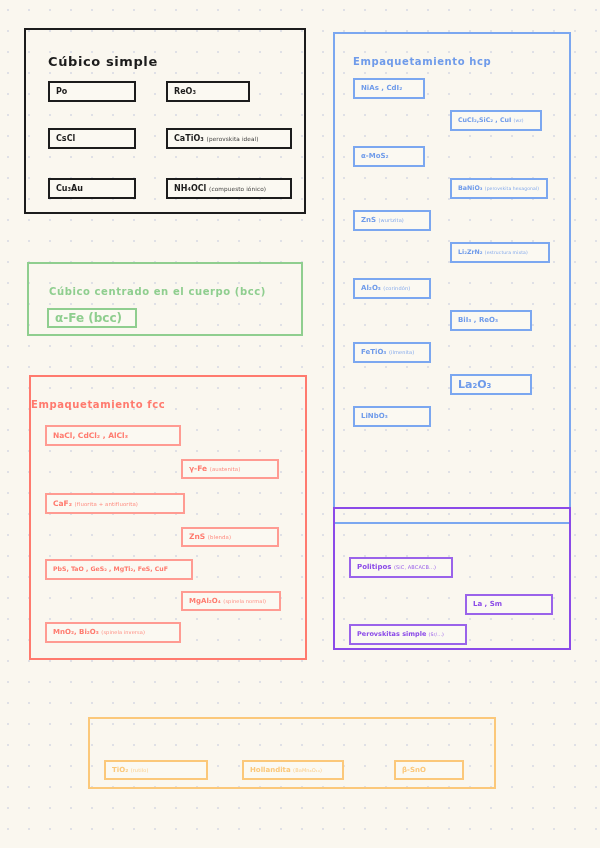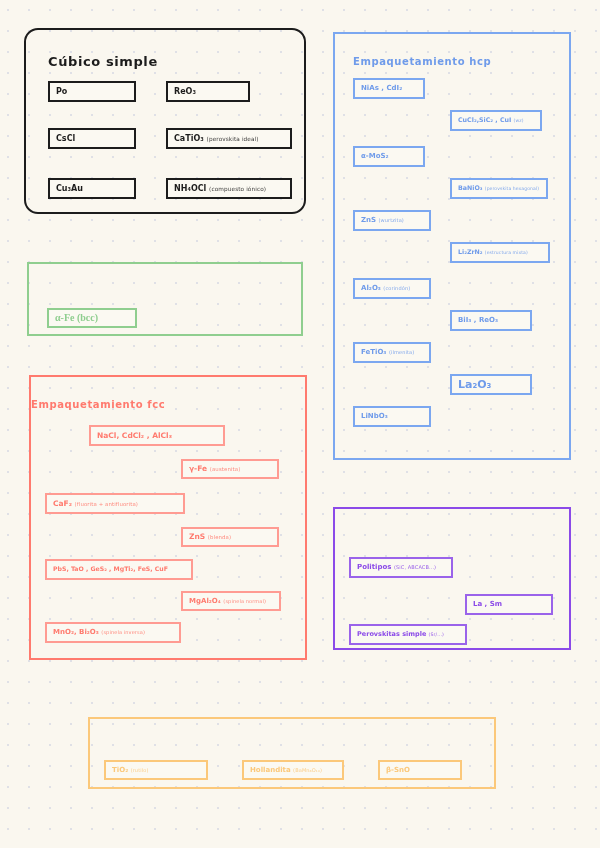--- a/index.html
+++ b/index.html
@@ -54,21 +54,21 @@
     font-weight: 600;
     line-height: 1;
   }
   .node-label .note {
     font-weight: 400;
     font-size: 0.72em;
     opacity: 0.88;
     letter-spacing: 0.1px;
   }
   
-  .g-black { border-color: #1c1c1c; border-width: 2.6px; border-radius: 14px; }
+  .g-black { border-color: #1c1c1c; border-width: 2.6px; }
   .t-black { color: #1c1c1c; }
   .n-black { border-color: #1c1c1c; border-width: 2.2px; }
 
   .g-green { border-color: #8fce8f; border-width: 2.2px; }
   .t-green { color: #8fce8f; }
   .n-green { border-color: #8fce8f; border-width: 2px; }
 
   .g-red   { border-color: #ff7a6e; border-width: 2.2px; }
   .t-red   { color: #ff7a6e; }
   .n-red   { border-color: #ff9b92; border-width: 2px; }
@@ -105,27 +105,28 @@
         <div class="node-label t-black" style="font-size: 8px;"><span>CaTiO₃</span> <span class="note">(perovskita ideal)</span></div>
       </div>
       <div class="node n-black" style="left: 22px; top: 148px; width: 88px; height: 21px;">
         <div class="node-label t-black" style="font-size: 8px;"><span>Cu₃Au</span></div>
       </div>
       <div class="node n-black" style="left: 140px; top: 148px; width: 126px; height: 21px;">
         <div class="node-label t-black" style="font-size: 8px;"><span>NH₄OCl</span> <span class="note">(compuesto iónico)</span></div>
       </div>
     </div>
     <div class="group g-green" style="left: 27px; top: 262px; width: 276px; height: 74px;">
+      <div class="group-title t-green" style="left: 20px; top: 22px; font-size: 10px;">Cúbico  centrado  en  el  cuerpo  (bcc)</div>
       <div class="node n-green" style="left: 18px; top: 44px; width: 90px; height: 20px;">
-        <div class="node-label t-green" style="font-size: 10px; font-family: Liberation Serif, serif;"><span>α-Fe  (bcc)</span></div>
+        <div class="node-label t-green" style="font-size: 12px;"><span>α-Fe  (bcc)</span></div>
       </div>
     </div>
     <div class="group g-red" style="left: 29px; top: 375px; width: 278px; height: 285px;">
       <div class="group-title t-red" style="left: 0; top: 22px; font-size: 10px;">Empaquetamiento    fcc</div>
-      <div class="node n-red" style="left: 14px; top: 48px; width: 136px; height: 21px; margin-left: 44px;">
+      <div class="node n-red" style="left: 14px; top: 48px; width: 136px; height: 21px;">
         <div class="node-label t-red" style="font-size: 7.5px;"><span>NaCl, CdCl₂ , AlCl₃</span></div>
       </div>
       <div class="node n-red" style="left: 150px; top: 82px; width: 98px; height: 20px;">
         <div class="node-label t-red" style="font-size: 7.5px;"><span>γ-Fe</span> <span class="note">(austenita)</span></div>
       </div>
       <div class="node n-red" style="left: 14px; top: 116px; width: 140px; height: 21px;">
         <div class="node-label t-red" style="font-size: 7.5px;"><span>CaF₂</span> <span class="note">(fluorita + antifluorita)</span></div>
       </div>
       <div class="node n-red" style="left: 150px; top: 150px; width: 98px; height: 20px;">
         <div class="node-label t-red" style="font-size: 7.5px;"><span>ZnS</span> <span class="note">(blenda)</span></div>
@@ -133,21 +134,21 @@
       <div class="node n-red" style="left: 14px; top: 182px; width: 148px; height: 21px;">
         <div class="node-label t-red" style="font-size: 6.2px;"><span>PbS, TaO , GeS₂ , MgTi₂, FeS, CuF</span></div>
       </div>
       <div class="node n-red" style="left: 150px; top: 214px; width: 100px; height: 20px;">
         <div class="node-label t-red" style="font-size: 7px;"><span>MgAl₂O₄</span> <span class="note">(spinela normal)</span></div>
       </div>
       <div class="node n-red" style="left: 14px; top: 245px; width: 136px; height: 21px;">
         <div class="node-label t-red" style="font-size: 7px;"><span>MnO₂, Bi₂O₃</span> <span class="note">(spinela  inversa)</span></div>
       </div>
     </div>
-    <div class="group g-blue" style="left: 333px; top: 32px; width: 238px; height: 428px; padding-left: 40px;">
+    <div class="group g-blue" style="left: 333px; top: 32px; width: 238px; height: 492px; padding-left: 40px;">
       <div class="group-title t-blue" style="left: 18px; top: 22px; font-size: 10px;">Empaquetamiento    hcp</div>
       <div class="node n-blue" style="left: 18px; top: 44px; width: 72px; height: 21px;">
         <div class="node-label t-blue" style="font-size: 7px;"><span>NiAs , CdI₂</span></div>
       </div>
       <div class="node n-blue" style="left: 115px; top: 76px; width: 92px; height: 21px;">
         <div class="node-label t-blue" style="font-size: 6.3px;"><span>CuCl₂,SiC₂ , CuI</span> <span class="note">(wz)</span></div>
       </div>
       <div class="node n-blue" style="left: 18px; top: 112px; width: 72px; height: 21px;">
         <div class="node-label t-blue" style="font-size: 7px;"><span>α-MoS₂</span></div>
       </div>
@@ -187,17 +188,17 @@
         <div class="node-label t-purple" style="font-size: 6.5px;"><span>Perovskitas  simple</span> <span class="note">(Sr/...)</span></div>
       </div>
     </div>
     <div class="group g-orange" style="left: 88px; top: 717px; width: 408px; height: 72px;">
       <div class="node n-orange" style="left: 14px; top: 41px; width: 104px; height: 20px;">
         <div class="node-label t-orange" style="font-size: 7px;"><span>TiO₂</span> <span class="note">(rutilo)</span></div>
       </div>
       <div class="node n-orange" style="left: 152px; top: 41px; width: 102px; height: 20px;">
         <div class="node-label t-orange" style="font-size: 7px;"><span>Hollandita</span> <span class="note">(BaMn₈O₁₆)</span></div>
       </div>
-      <div class="node n-orange" style="left: 288px; top: 41px; width: 84px; height: 20px;">
+      <div class="node n-orange" style="left: 304px; top: 41px; width: 70px; height: 20px;">
         <div class="node-label t-orange" style="font-size: 7px;"><span>β-SnO</span></div>
       </div>
     </div>
   </div>
 
 </body></html>

